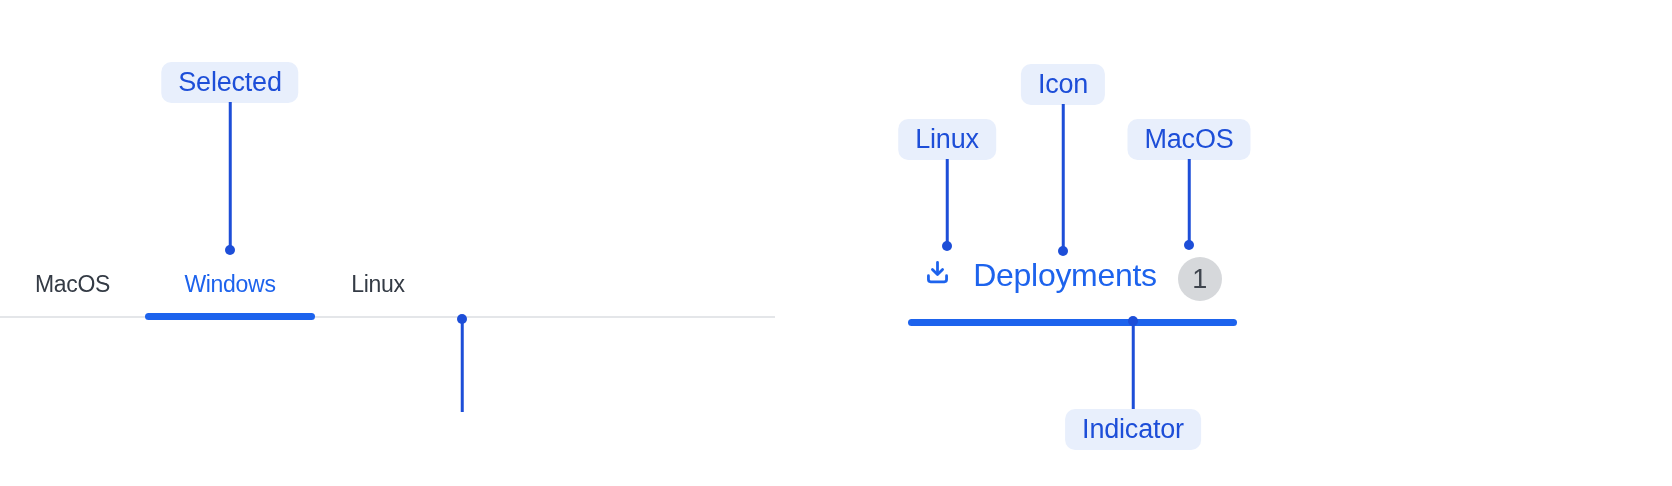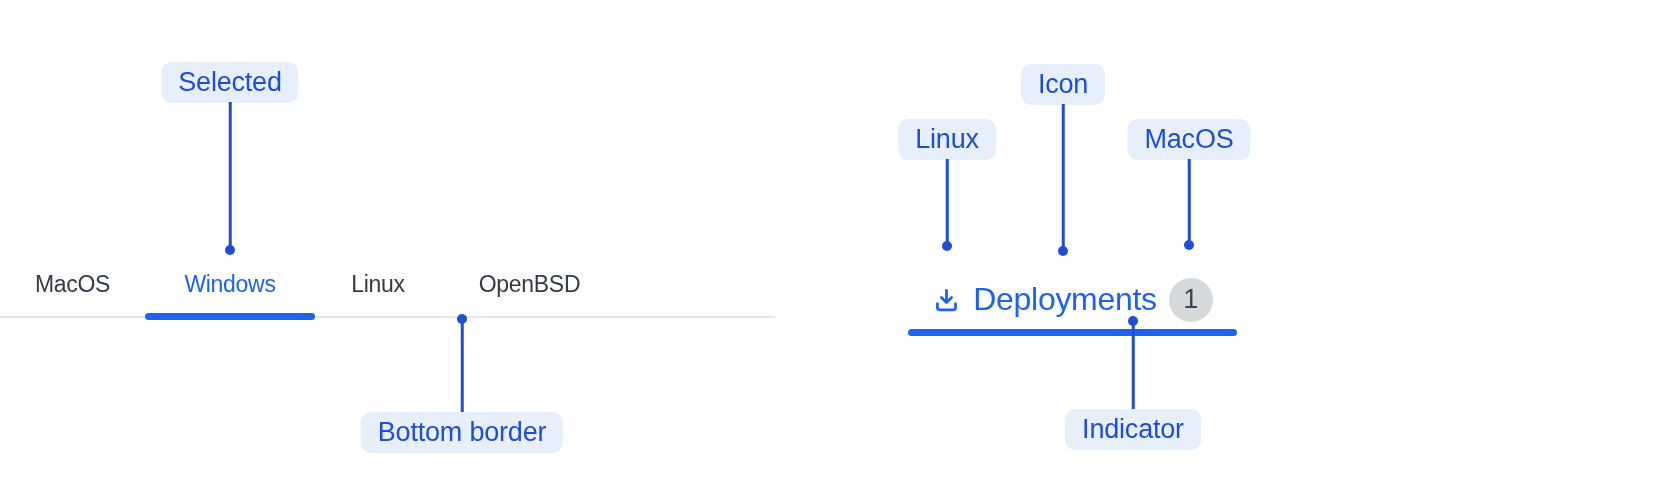--- a/index.html
+++ b/index.html
@@ -40,23 +40,23 @@
   .tab.selected{color:var(--accent);}
   .tab.selected::after{
     content:"";
     position:absolute;left:0;right:0;bottom:-4px;
     height:7px;border-radius:4px;
     background:var(--accent);
   }
 
   
   .tab2{
-    position:absolute;left:908px;top:267px;
+    position:absolute;left:908px;top:257px;
     width:329px;height:65px;
-    display:flex;align-items:center;justify-content:center;gap:12px;
+    display:flex;align-items:flex-start;justify-content:center;gap:21px;
     font-size:32px;letter-spacing:-0.3px;
     color:var(--accent);
     cursor:pointer;
     white-space:nowrap;
   }
   .tab2::after{
     content:"";
     position:absolute;left:0;right:0;bottom:-4px;
     height:7px;border-radius:4px;
     background:var(--accent);
@@ -92,40 +92,38 @@
 </style>
 </head>
 <body>
 
 <div class="canvas">
 
   <div class="tabstrip">
     <div class="tab" style="width:145px">MacOS</div>
     <div class="tab selected" style="width:170px">Windows</div>
     <div class="tab" style="width:126px">Linux</div>
-    <div class="tab" style="width:177px">OpenBSD</div>
   </div>
 
   <div class="tab2">
     <svg class="dl-icon" viewBox="0 0 24 24" fill="none" stroke="currentColor" stroke-width="2.3" stroke-linecap="round" stroke-linejoin="round">
       <path d="M12 4.5v9.5"></path>
       <path d="M7.8 10.3 12 14.5l4.2-4.2"></path>
       <path d="M4.5 15.5v3.2a1.8 1.8 0 0 0 1.8 1.8h11.4a1.8 1.8 0 0 0 1.8-1.8v-3.2"></path>
     </svg>
     <span>Deployments</span>
     <span class="badge">1</span>
   </div>
 
   <div class="pill" style="left:230px;top:62px">Selected</div>
   <div class="aline" style="left:230px;top:102px;height:145px"></div>
   <div class="adot" style="left:230px;top:250px"></div>
 
   <div class="adot" style="left:462px;top:319px"></div>
   <div class="aline" style="left:462px;top:323px;height:89px"></div>
-  <div class="pill" style="left:462px;top:412px">Bottom border</div>
 
   <div class="pill" style="left:947px;top:119px">Linux</div>
   <div class="aline" style="left:947px;top:159px;height:85px"></div>
   <div class="adot" style="left:947px;top:246px"></div>
 
   <div class="pill" style="left:1063px;top:64px">Icon</div>
   <div class="aline" style="left:1063px;top:104px;height:144px"></div>
   <div class="adot" style="left:1063px;top:251px"></div>
 
   <div class="pill" style="left:1189px;top:119px">MacOS</div>

